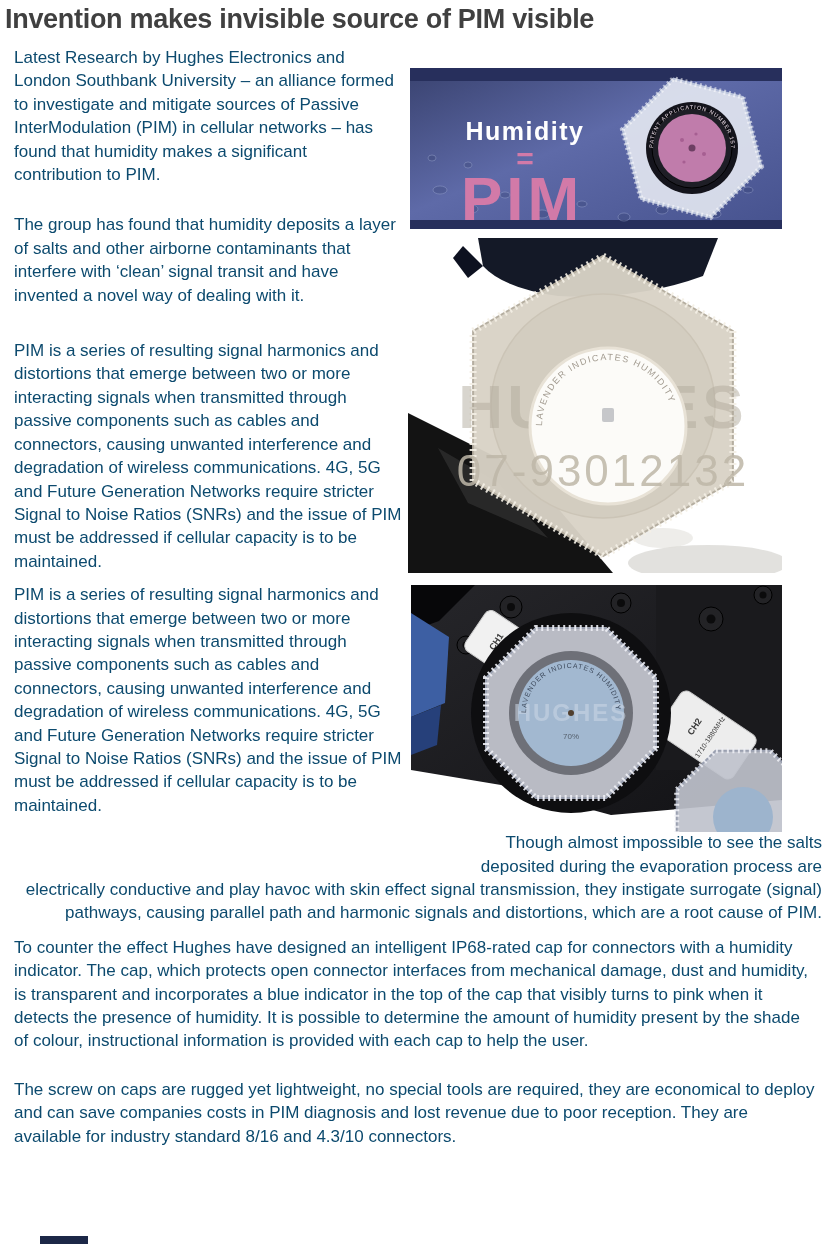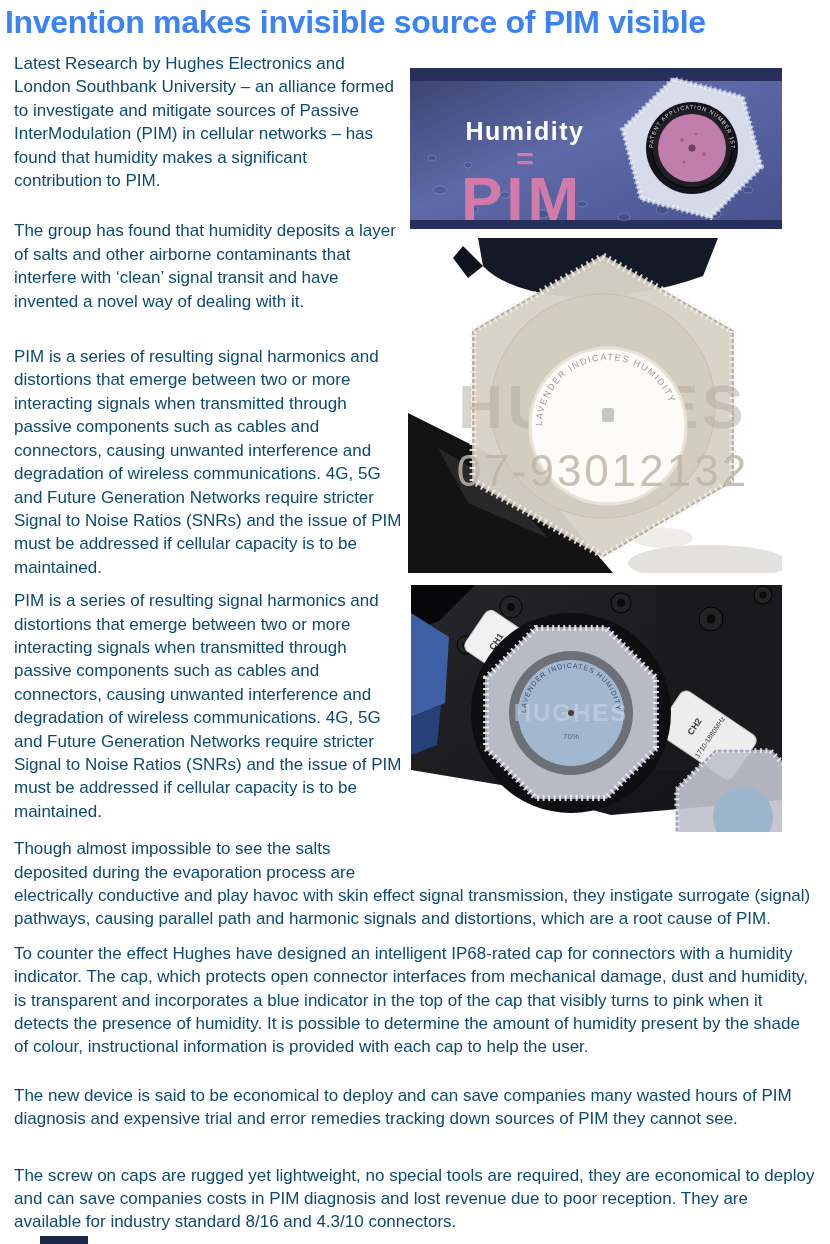--- a/index.html
+++ b/index.html
@@ -5,40 +5,40 @@
   html,body{margin:0;padding:0;background:#ffffff;}
   body{
     position:relative;
     width:830px;height:1244px;
     overflow:hidden;
     font-family:"Liberation Sans",sans-serif;
     -webkit-font-smoothing:antialiased;
   }
   h1.page-title{
     margin:4px 0 11px 5px;
-    font-size:32px;
+    font-size:27px;
     font-weight:bold;
-    color:#3b82f6;
+    color:#404040;
     letter-spacing:-0.3px;
   }
   .content{
     padding:0 8px 0 14px;
     color:#0c4a6e;
     font-size:17px;
     line-height:23.4px;
   }
   .content p{
     margin:0;
     white-space:pre-line;
   }
   .p1{margin-bottom:27px !important;}
   .p2{margin-bottom:32px !important;}
   .p3{margin-bottom:10px !important;}
   .p4{margin-bottom:14px !important;}
-  .p5{margin-bottom:11px !important;}
+  .p5{margin-bottom:11px !important;text-align:right;}
   .p6{margin-bottom:25px !important;}
   .p7{margin-bottom:33px !important;}
   .p8{margin-bottom:0 !important;}
   figure.photo{margin:0;padding:0;position:absolute;line-height:0;border-radius:21px;}
   .photo1{left:410px;top:68px;}
   .photo2{left:408px;top:238px;}
   .photo3{left:411px;top:585px;}
   .cutoff{
     position:absolute;left:40px;top:1236px;
     width:48px;height:8px;background:#1c2747;
@@ -83,22 +83,20 @@
 maintained.</p>
   <p class="p5">Though almost impossible to see the salts
 deposited during the evaporation process are
 electrically conductive and play havoc with skin effect signal transmission, they instigate surrogate (signal)
 pathways, causing parallel path and harmonic signals and distortions, which are a root cause of PIM.</p>
   <p class="p6">To counter the effect Hughes have designed an intelligent IP68-rated cap for connectors with a humidity
 indicator. The cap, which protects open connector interfaces from mechanical damage, dust and humidity,
 is transparent and incorporates a blue indicator in the top of the cap that visibly turns to pink when it
 detects the presence of humidity. It is possible to determine the amount of humidity present by the shade
 of colour, instructional information is provided with each cap to help the user.</p>
-  <p class="p7">The new device is said to be economical to deploy and can save companies many wasted hours of PIM
-diagnosis and expensive trial and error remedies tracking down sources of PIM they cannot see.</p>
   <p class="p8">The screw on caps are rugged yet lightweight, no special tools are required, they are economical to deploy
 and can save companies costs in PIM diagnosis and lost revenue due to poor reception. They are
 available for industry standard 8/16 and 4.3/10 connectors.</p>
 </div>
 
 <figure class="photo photo1">
   <svg width="372" height="161" viewBox="0 0 372 161">
     <defs>
       <linearGradient id="bg1" x1="0" y1="0" x2="1" y2="1">
         <stop offset="0" stop-color="#39426f"></stop>

